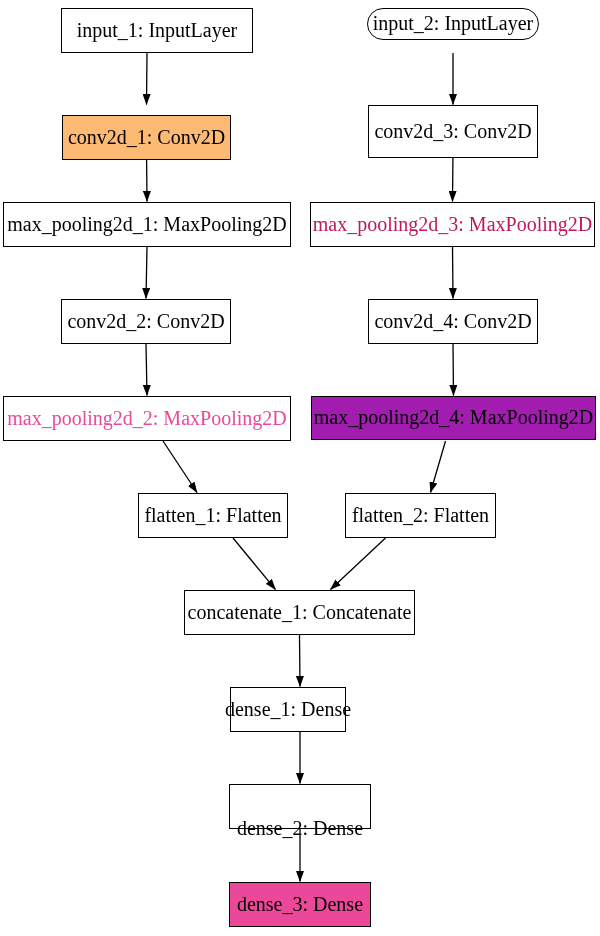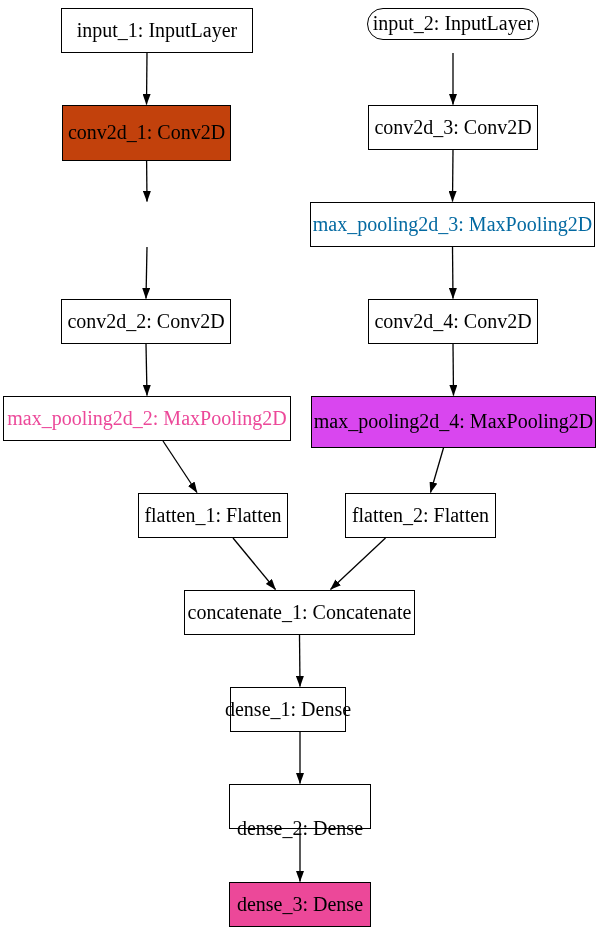--- a/index.html
+++ b/index.html
@@ -63,45 +63,48 @@
       <line x1="445.5" y1="441" x2="430.5" y2="492.5" stroke="#000000" stroke-width="1.3" marker-end="url(#arrowhead)"></line>
       <line x1="385.5" y1="538" x2="330.5" y2="589.5" stroke="#000000" stroke-width="1.3" marker-end="url(#arrowhead)"></line>
       <line x1="299.5" y1="635" x2="300" y2="686.5" stroke="#000000" stroke-width="1.3" marker-end="url(#arrowhead)"></line>
       <line x1="300" y1="732" x2="300" y2="783.5" stroke="#000000" stroke-width="1.3" marker-end="url(#arrowhead)"></line>
       <line x1="300" y1="829" x2="300" y2="881.5" stroke="#000000" stroke-width="1.3" marker-end="url(#arrowhead)"></line>
     </svg>
 
 <div class="node" style="left: 61px; top: 8px; width: 192px; height: 45px; border-color: rgb(0, 0, 0); background: rgb(255, 255, 255);">
       <span style="color: rgb(0, 0, 0);">input_1: InputLayer</span>
     </div>
-    <div class="node" style="left: 62px; top: 105px; width: 169px; height: 56px; border-color: rgb(0, 0, 0); background: #c2410c;">
+    <div class="node" style="left: 62px; top: 115px; width: 169px; height: 45px; border-color: rgb(0, 0, 0); background: #fdba74;">
       <span style="color: rgb(0, 0, 0);">conv2d_1: Conv2D</span>
+    </div>
+    <div class="node" style="left: 3px; top: 202px; width: 288px; height: 45px; border-color: rgb(0, 0, 0); background: rgb(255, 255, 255);">
+      <span style="color: rgb(0, 0, 0);">max_pooling2d_1: MaxPooling2D</span>
     </div>
     <div class="node" style="left: 61px; top: 299px; width: 170px; height: 45px; border-color: rgb(0, 0, 0); background: rgb(255, 255, 255);">
       <span style="color: rgb(0, 0, 0);">conv2d_2: Conv2D</span>
     </div>
     <div class="node" style="left: 3px; top: 396px; width: 288px; height: 45px; border-color: rgb(0, 0, 0); background: rgb(255, 255, 255);">
       <span style="color: #ec4899;">max_pooling2d_2: MaxPooling2D</span>
     </div>
     <div class="node" style="left: 138px; top: 493px; width: 150px; height: 45px; border-color: rgb(0, 0, 0); background: rgb(255, 255, 255);">
       <span style="color: rgb(0, 0, 0);">flatten_1: Flatten</span>
     </div>
     <div class="node" style="left: 367px; top: 8px; width: 172px; height: 32px; border-color: rgb(0, 0, 0); background: rgb(255, 255, 255); border-radius: 19px;">
       <span style="color: rgb(0, 0, 0);">input_2: InputLayer</span>
     </div>
-    <div class="node" style="left: 368px; top: 105px; width: 170px; height: 45px; border-color: rgb(0, 0, 0); background: rgb(255, 255, 255);">
+    <div class="node" style="left: 368px; top: 105px; width: 170px; height: 53px; border-color: rgb(0, 0, 0); background: rgb(255, 255, 255);">
       <span style="color: rgb(0, 0, 0);">conv2d_3: Conv2D</span>
     </div>
     <div class="node" style="left: 310px; top: 202px; width: 285px; height: 45px; border-color: rgb(0, 0, 0); background: rgb(255, 255, 255);">
-      <span style="color: #0369a1;">max_pooling2d_3: MaxPooling2D</span>
+      <span style="color: #be185d;">max_pooling2d_3: MaxPooling2D</span>
     </div>
     <div class="node" style="left: 368px; top: 299px; width: 170px; height: 45px; border-color: rgb(0, 0, 0); background: rgb(255, 255, 255);">
       <span style="color: rgb(0, 0, 0);">conv2d_4: Conv2D</span>
     </div>
-    <div class="node" style="left: 311px; top: 396px; width: 285px; height: 52px; border-color: rgb(0, 0, 0); background: #d946ef;">
+    <div class="node" style="left: 311px; top: 396px; width: 285px; height: 44px; border-color: rgb(0, 0, 0); background: #a21caf;">
       <span style="color: rgb(0, 0, 0);">max_pooling2d_4: MaxPooling2D</span>
     </div>
     <div class="node" style="left: 345px; top: 493px; width: 151px; height: 45px; border-color: rgb(0, 0, 0); background: rgb(255, 255, 255); align-items: center;">
       <span style="color: rgb(0, 0, 0);">flatten_2: Flatten</span>
     </div>
     <div class="node" style="left: 184px; top: 590px; width: 231px; height: 45px; border-color: rgb(0, 0, 0); background: rgb(255, 255, 255);">
       <span style="color: rgb(0, 0, 0);">concatenate_1: Concatenate</span>
     </div>
     <div class="node" style="left: 230px; top: 687px; width: 116px; height: 45px; border-color: rgb(0, 0, 0); background: rgb(255, 255, 255);">
       <span style="color: rgb(0, 0, 0);">dense_1: Dense</span>

